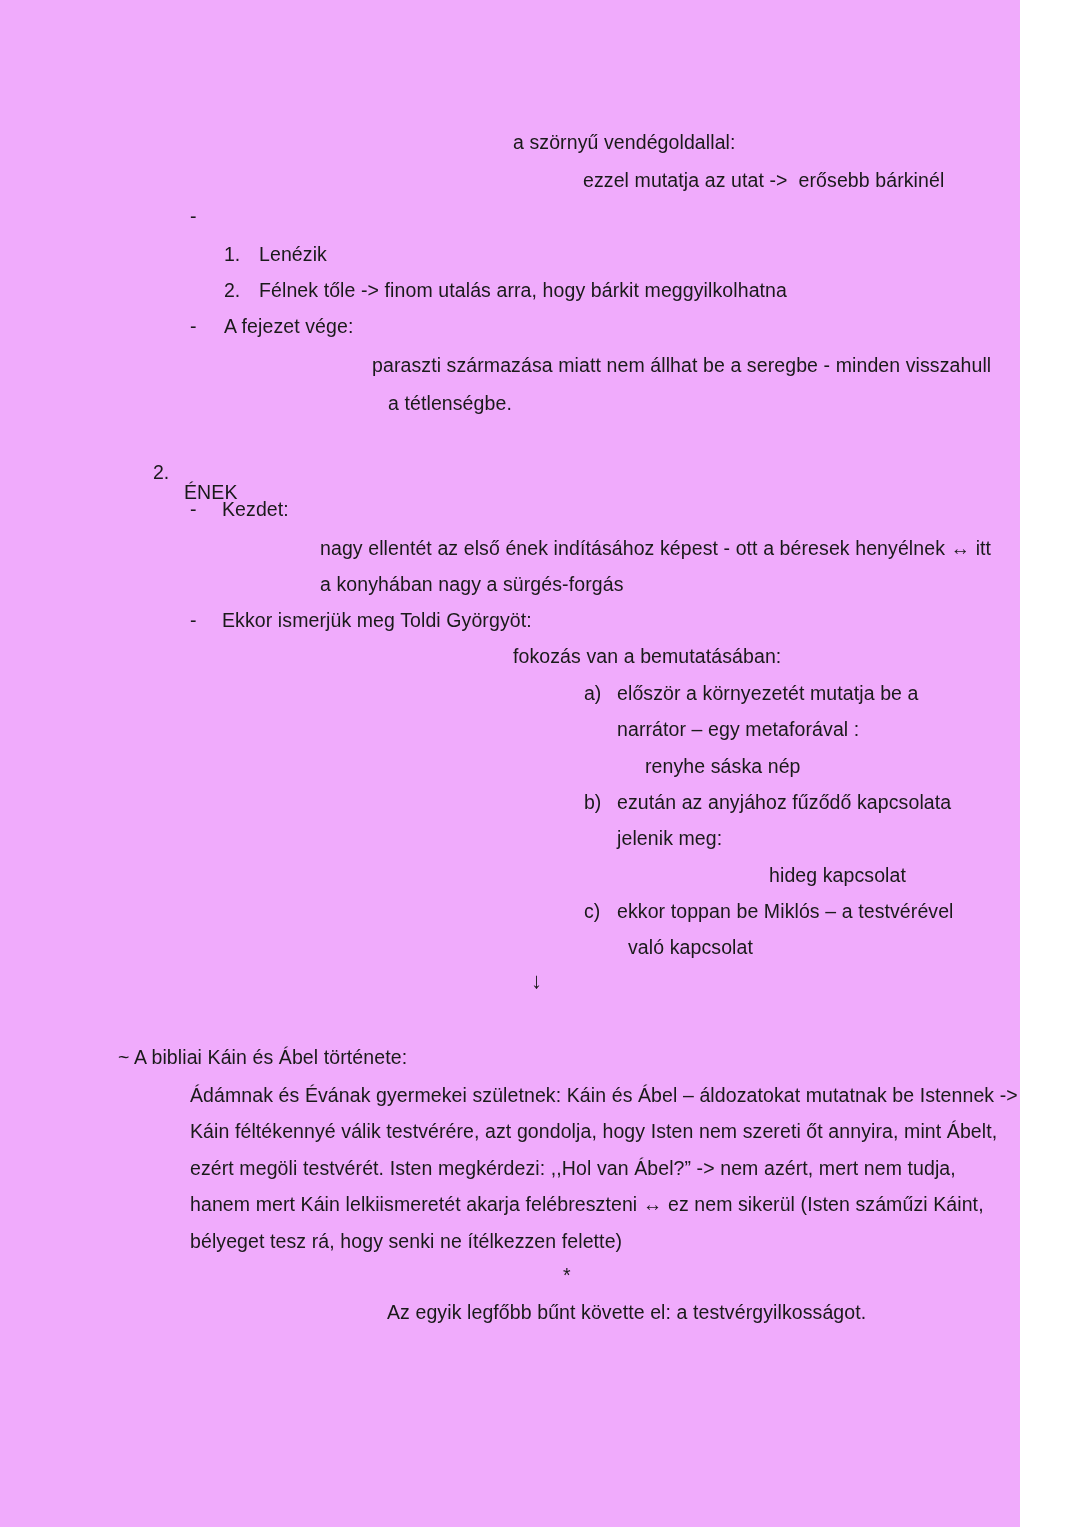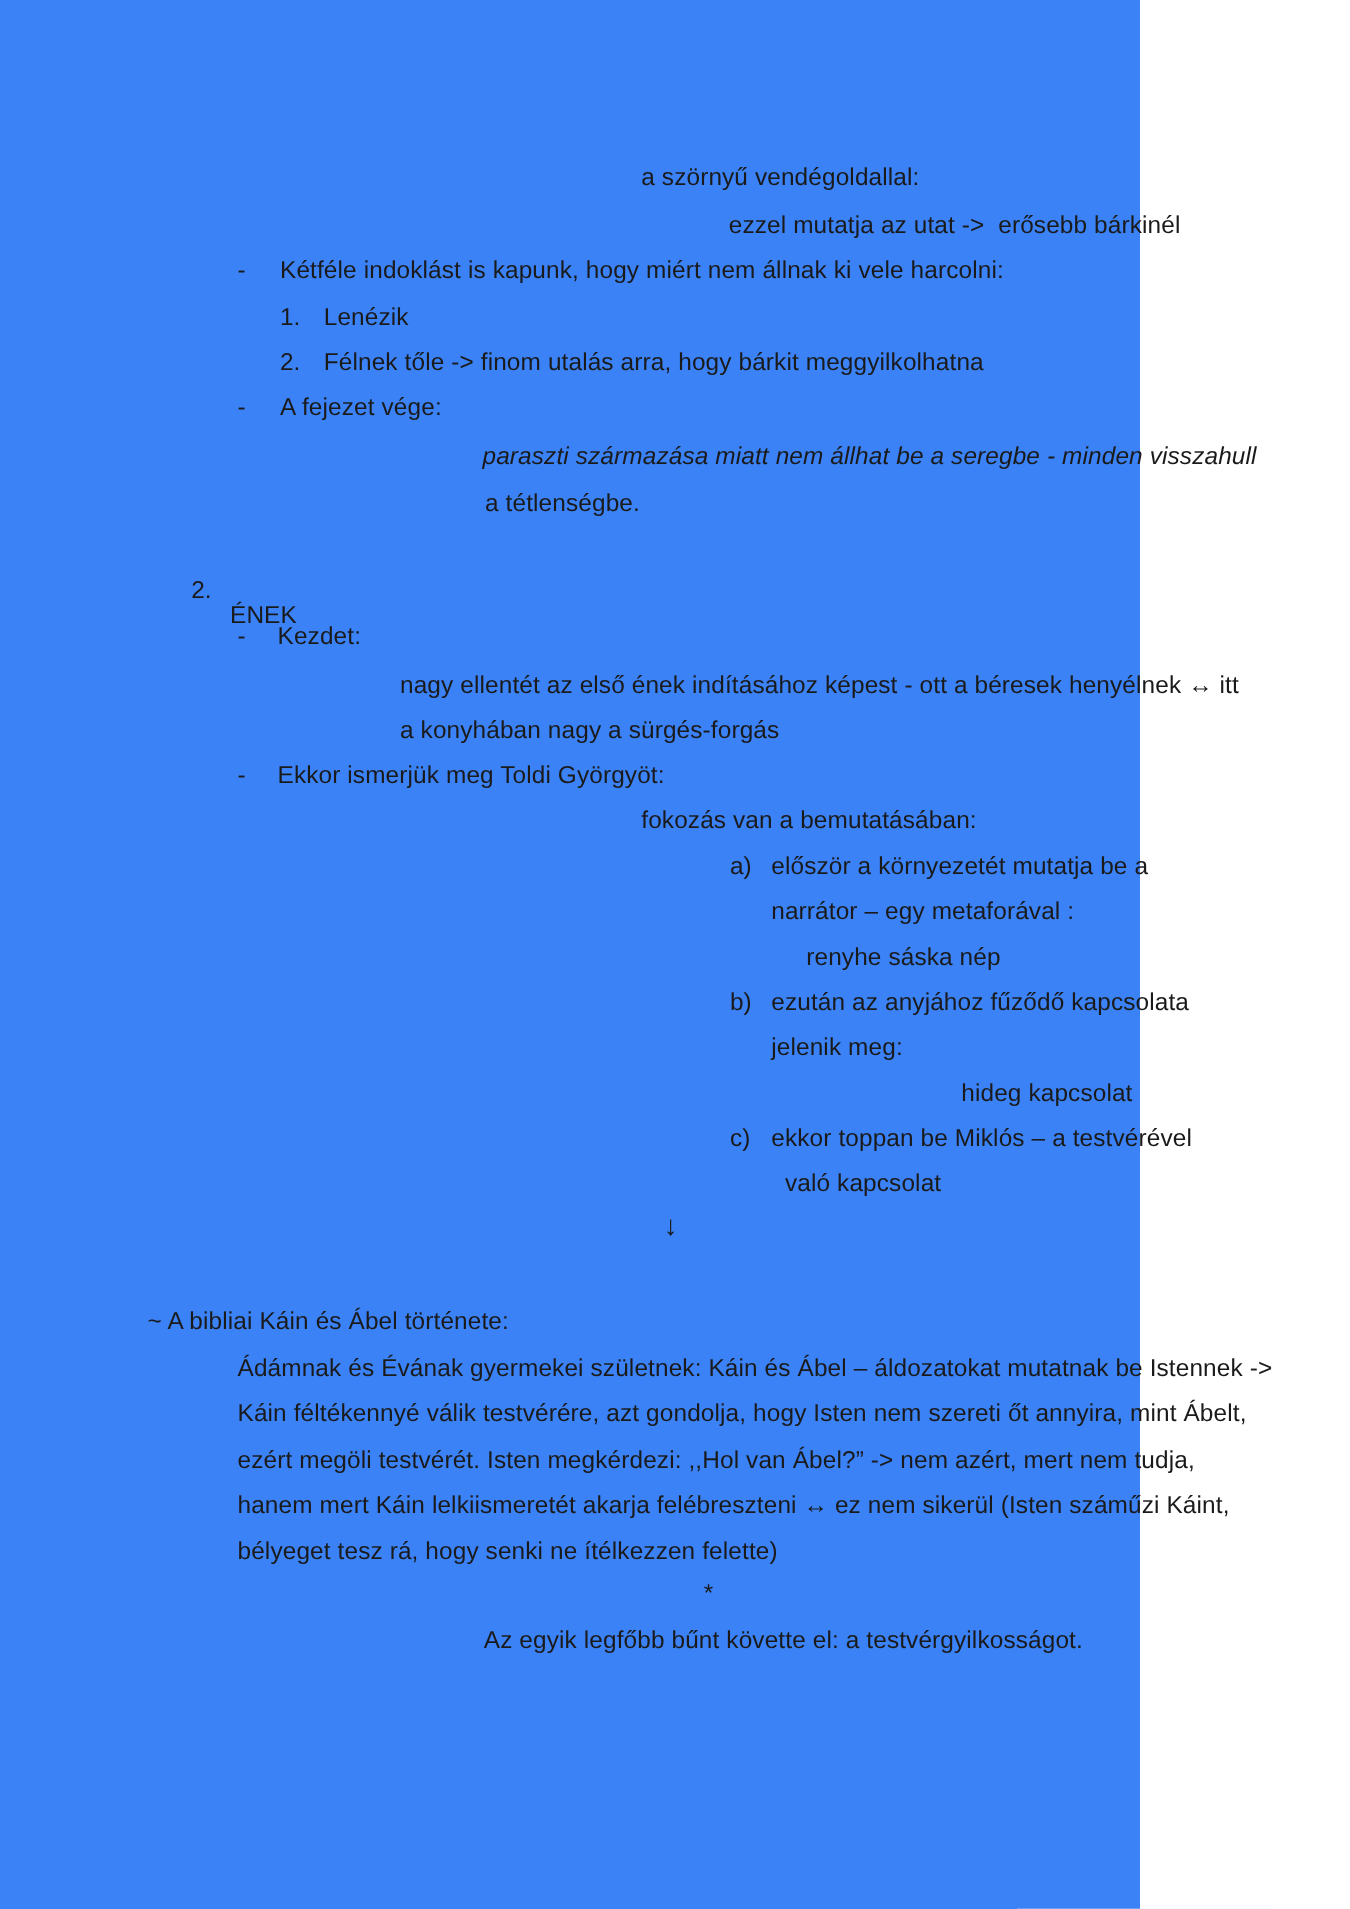--- a/index.html
+++ b/index.html
@@ -13,23 +13,23 @@
     height: 1527px;
     position: relative;
     font-family: "Liberation Sans", "DejaVu Sans", sans-serif;
     color: #1a1a1a;
     overflow: hidden;
   }
   .page {
     position: absolute;
     left: 0;
     top: 0;
-    width: 912px;
+    width: 1020px;
     height: 1527px;
-    background: #3b82f6;
+    background: #f0abfc;
   }
   
   .line {
     position: absolute;
     font-size: 19.5px;
     line-height: 26px;
     white-space: pre;
     color: #1a1a1a;
     letter-spacing: 0.1px;
   }
@@ -56,32 +56,31 @@
 </head>
 <body>
 
 <div class="page">
 
   <div class="line" style="left:513px; top:129px;">a szörnyű vendégoldallal:</div>
 
   <div class="line" style="left:583px; top:167px;">ezzel mutatja az utat -&gt;  erősebb bárkinél</div>
 
   <div class="marker" style="left:190px; top:203px;">-</div>
-  <div class="line" style="left:224px; top:203px;">Kétféle indoklást is kapunk, hogy miért nem állnak ki vele harcolni:</div>
 
   <div class="marker" style="left:224px; top:241px;">1.</div>
   <div class="line" style="left:259px; top:241px;">Lenézik</div>
 
   <div class="marker" style="left:224px; top:277px;">2.</div>
   <div class="line" style="left:259px; top:277px;">Félnek tőle -&gt; finom utalás arra, hogy bárkit meggyilkolhatna</div>
 
   <div class="marker" style="left:190px; top:313px;">-</div>
   <div class="line" style="left:224px; top:313px;">A fejezet vége:</div>
 
-  <div class="line" style="left:386px; top:352px;font-style:italic;">paraszti származása miatt nem állhat be a seregbe - minden visszahull</div>
+  <div class="line" style="left:372px; top:352px;">paraszti származása miatt nem állhat be a seregbe - minden visszahull</div>
   <div class="line" style="left:388px; top:390px;">a tétlenségbe.</div>
 
   <div class="marker" style="left:153px; top:459px;">2.</div>
   <div class="line" style="left:184px; top:459px;margin-top:20px;">ÉNEK</div>
 
   <div class="marker" style="left:190px; top:496px;">-</div>
   <div class="line" style="left:222px; top:496px;">Kezdet:</div>
 
   <div class="line" style="left:320px; top:535px;">nagy ellentét az első ének indításához képest - ott a béresek henyélnek ↔ itt</div>
   <div class="line" style="left:320px; top:571px;">a konyhában nagy a sürgés-forgás</div>

